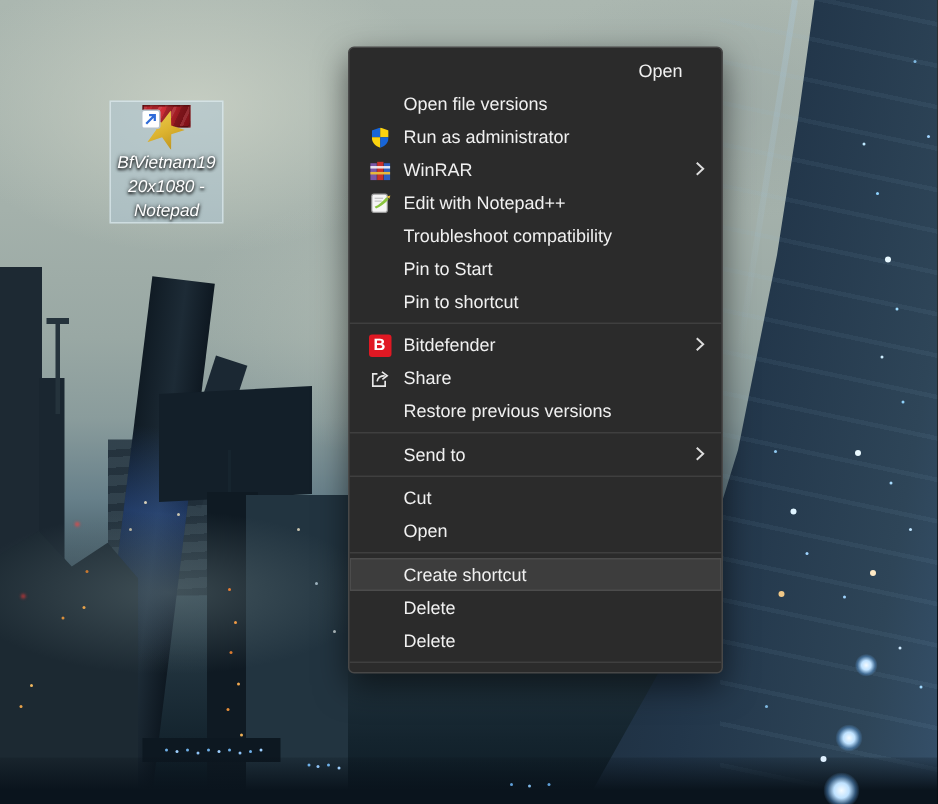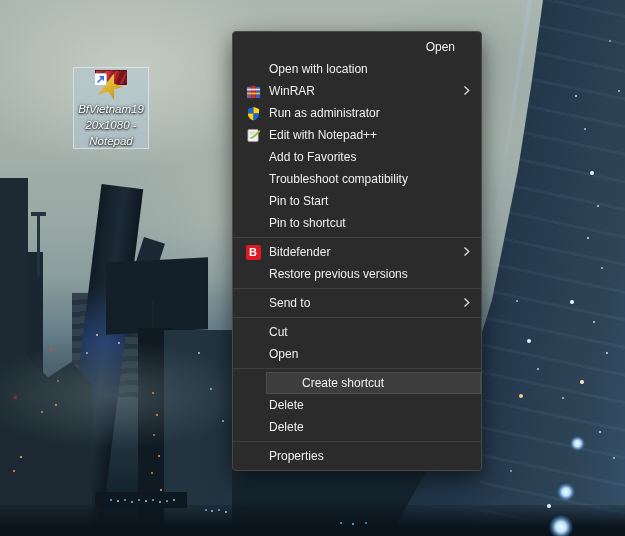--- a/index.html
+++ b/index.html
@@ -99,21 +99,21 @@
   .icon-label{margin-top:16px;text-align:center;font-size:11.5px;line-height:16px;
     color:var(--icon_label_text);text-shadow:0 1px 2px rgba(0,0,0,.95),0 0 3px rgba(0,0,0,.7);font-style:italic;}
   
   .context-menu{position:absolute;left:232px;top:31px;width:250px;box-sizing:border-box;
     background:var(--menu_bg);border:1px solid var(--menu_border);border-radius:4px;
     padding:4px 0 3px 0;box-shadow:0 8px 22px rgba(0,0,0,.55);z-index:5;}
   .menu-item{position:relative;height:22px;line-height:22px;padding-left:36px;padding-right:26px;
     color:var(--menu_text);font-size:12px;white-space:nowrap;}
   .menu-item.bold{font-weight:normal;text-align:right;}
   .menu-item.highlighted{background:var(--menu_highlight);
-    box-shadow:inset 0 0 0 1px var(--menu_highlight_border);margin-left:33px;}
+    box-shadow:inset 0 0 0 1px var(--menu_highlight_border);}
   .mi-icon{position:absolute;left:12px;top:3px;width:16px;height:16px;display:flex;
     align-items:center;justify-content:center;}
   .mi-chevron{position:absolute;right:11px;top:5px;display:flex;align-items:center;}
   .menu-sep{height:0;border-top:1px solid var(--menu_separator);margin:3px 0;}
   .bd-b{display:block;width:15px;height:15px;background:var(--bitdefender_red);color:#fff;
     font-weight:bold;font-size:11px;line-height:15px;text-align:center;border-radius:2px;
     font-family:"Liberation Sans",sans-serif;}
 </style>
 </head>
 <body>
@@ -163,79 +163,84 @@
     </div>
     <div class="icon-label">
       <div>BfVietnam19</div>
       <div>20x1080 -</div>
       <div>Notepad</div>
     </div>
   </div>
 
   <div class="context-menu" id="context-menu">
       <div class="menu-item bold"><span class="mi-label">Open</span></div>
-      <div class="menu-item"><span class="mi-label">Open with location</span></div>
-      <div class="menu-item"><span class="mi-icon">
-          <svg width="15" height="15" viewBox="0 0 16 16">
-            <rect x="1" y="3" width="4.5" height="12" fill="#7b57a8"></rect>
-            <rect x="5.8" y="2" width="4.5" height="13" fill="#c8312b"></rect>
-            <rect x="10.6" y="3" width="4.4" height="12" fill="#2f5fc0"></rect>
-            <rect x="1" y="5" width="14" height="1.8" fill="rgba(255,255,255,0.85)"></rect>
-            <rect x="1" y="9.2" width="14" height="1.8" fill="#e8b83a"></rect>
-          </svg>
-        </span><span class="mi-label">WinRAR</span><span class="mi-chevron">
-          <svg width="7" height="11" viewBox="0 0 7 11">
-            <path d="M1.5 1.5 L5.8 5.5 L1.5 9.5" stroke="#dcdcdc" stroke-width="1.3" fill="none"></path>
-          </svg>
-        </span></div>
+      <div class="menu-item"><span class="mi-label">Open file versions</span></div>
       <div class="menu-item"><span class="mi-icon">
           <svg width="15" height="15" viewBox="0 0 16 16">
             <clipPath id="shc">
               <path d="M8 1 L14 3.2 V8 c0 3.8 -2.6 6.3 -6 7.5 C4.6 14.3 2 11.8 2 8 V3.2 Z"></path>
             </clipPath>
             <g clip-path="url(#shc)">
               <rect x="2" y="1" width="6" height="7" fill="#1765d8"></rect>
               <rect x="8" y="1" width="6" height="7" fill="#fbd30f"></rect>
               <rect x="2" y="8" width="6" height="8" fill="#fbd30f"></rect>
               <rect x="8" y="8" width="6" height="8" fill="#1765d8"></rect>
             </g>
           </svg>
         </span><span class="mi-label">Run as administrator</span></div>
       <div class="menu-item"><span class="mi-icon">
           <svg width="15" height="15" viewBox="0 0 16 16">
+            <rect x="1" y="3" width="4.5" height="12" fill="#7b57a8"></rect>
+            <rect x="5.8" y="2" width="4.5" height="13" fill="#c8312b"></rect>
+            <rect x="10.6" y="3" width="4.4" height="12" fill="#2f5fc0"></rect>
+            <rect x="1" y="5" width="14" height="1.8" fill="rgba(255,255,255,0.85)"></rect>
+            <rect x="1" y="9.2" width="14" height="1.8" fill="#e8b83a"></rect>
+          </svg>
+        </span><span class="mi-label">WinRAR</span><span class="mi-chevron">
+          <svg width="7" height="11" viewBox="0 0 7 11">
+            <path d="M1.5 1.5 L5.8 5.5 L1.5 9.5" stroke="#dcdcdc" stroke-width="1.3" fill="none"></path>
+          </svg>
+        </span></div>
+      <div class="menu-item"><span class="mi-icon">
+          <svg width="15" height="15" viewBox="0 0 16 16">
             <rect x="2" y="1.5" width="11" height="13" rx="1.5" fill="#f5f5f5" stroke="#9a9a9a" stroke-width="0.8"></rect>
             <rect x="4" y="4" width="6" height="1" fill="#c9c9c9"></rect>
             <rect x="4" y="6" width="5" height="1" fill="#c9c9c9"></rect>
             <path d="M4 10.5 C7 9.5 10 6.5 12.3 3.8 L13.9 5.4 C11 8.4 8 10.8 5 11.8 Z" fill="#8ac43f"></path>
             <path d="M12.6 3.2 L14.4 5 L15.2 2.4 Z" fill="#e8c23a"></path>
           </svg>
         </span><span class="mi-label">Edit with Notepad++</span></div>
-      <div class="menu-item"><span class="mi-label">Add to Favorites</span></div>
       <div class="menu-item"><span class="mi-label">Troubleshoot compatibility</span></div>
       <div class="menu-item"><span class="mi-label">Pin to Start</span></div>
       <div class="menu-item"><span class="mi-label">Pin to shortcut</span></div>
       <div class="menu-sep"></div>
       <div class="menu-item"><span class="mi-icon">
           <span class="bd-b">B</span>
         </span><span class="mi-label">Bitdefender</span><span class="mi-chevron">
           <svg width="7" height="11" viewBox="0 0 7 11">
             <path d="M1.5 1.5 L5.8 5.5 L1.5 9.5" stroke="#dcdcdc" stroke-width="1.3" fill="none"></path>
           </svg>
         </span></div>
+      <div class="menu-item"><span class="mi-icon">
+          <svg width="15" height="15" viewBox="0 0 16 16" fill="none" stroke="#e8e8e8" stroke-width="1.2">
+            <path d="M6 4.5 H2.7 V13.3 H11.5 V9.5"></path>
+            <path d="M5.8 9.8 C6.2 7.2 8.2 5.9 11.2 5.8"></path>
+            <path d="M9.2 3.1 L12.9 5.8 L9.5 8.5"></path>
+          </svg>
+        </span><span class="mi-label">Share</span></div>
       <div class="menu-item"><span class="mi-label">Restore previous versions</span></div>
       <div class="menu-sep"></div>
       <div class="menu-item"><span class="mi-label">Send to</span><span class="mi-chevron">
           <svg width="7" height="11" viewBox="0 0 7 11">
             <path d="M1.5 1.5 L5.8 5.5 L1.5 9.5" stroke="#dcdcdc" stroke-width="1.3" fill="none"></path>
           </svg>
         </span></div>
       <div class="menu-sep"></div>
       <div class="menu-item"><span class="mi-label">Cut</span></div>
       <div class="menu-item"><span class="mi-label">Open</span></div>
       <div class="menu-sep"></div>
       <div class="menu-item highlighted"><span class="mi-label">Create shortcut</span></div>
       <div class="menu-item"><span class="mi-label">Delete</span></div>
       <div class="menu-item"><span class="mi-label">Delete</span></div>
       <div class="menu-sep"></div>
-      <div class="menu-item"><span class="mi-label">Properties</span></div>
     </div>
 
 </div>
 
 </body></html>

